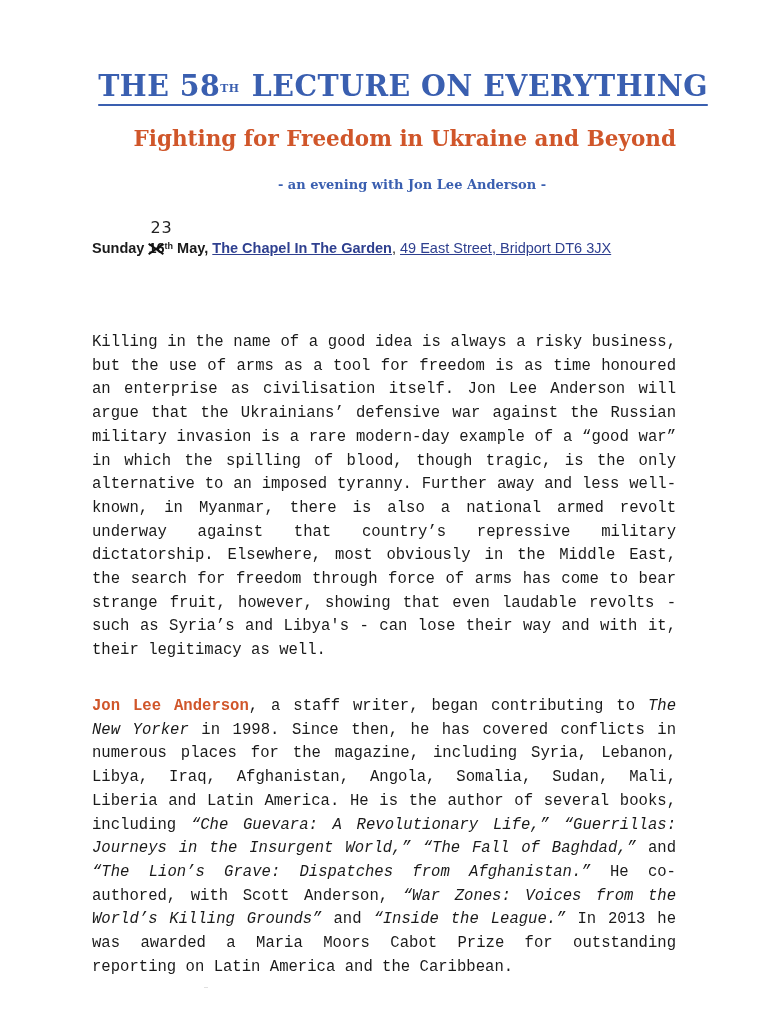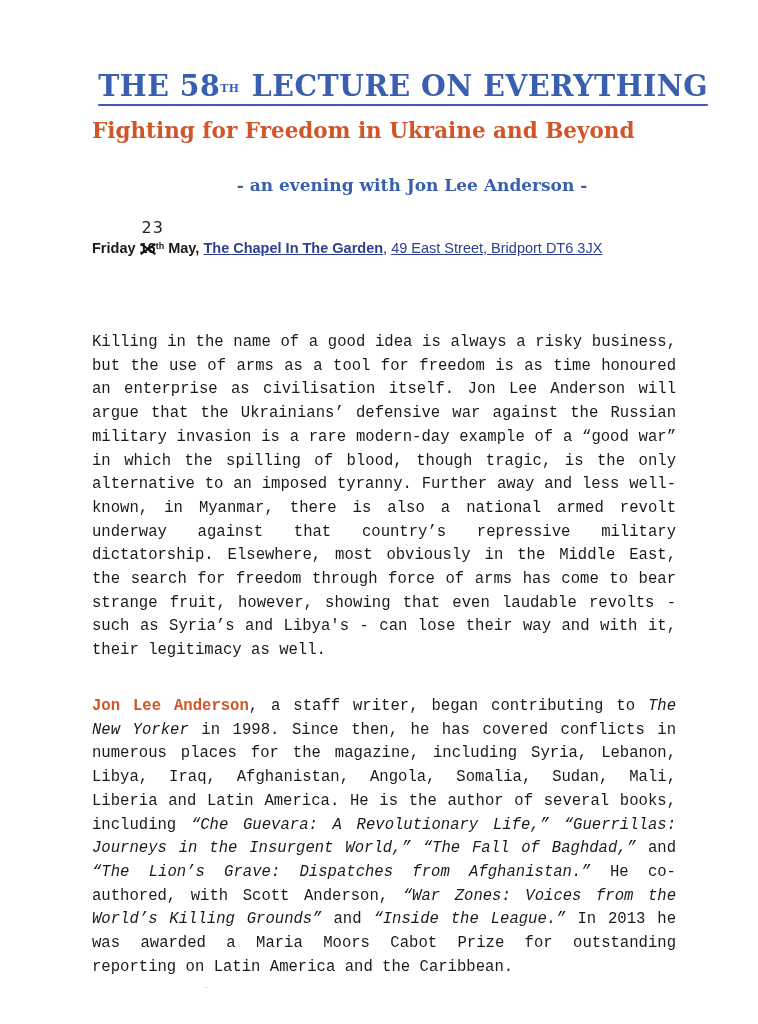--- a/index.html
+++ b/index.html
@@ -46,39 +46,39 @@
     .title sup {
       font-size: 11px;
       vertical-align: top;
       position: relative;
       top: 3px;
       margin-right: 2px;
     }
     .subtitle {
       position: absolute;
       left: 92px;
-      top: 114px;
+      top: 122px;
       width: 584px;
-      text-align: left;
+      text-align: right;
       font-family: "DejaVu Serif", serif;
       font-weight: bold;
       font-size: 21.5px;
       color: #d0562a;
       white-space: nowrap;
       line-height: 34px;
     }
     .tagline {
       position: absolute;
       left: 120px;
       top: 170px;
       width: 584px;
       text-align: center;
       font-family: "DejaVu Serif", serif;
       font-weight: bold;
-      font-size: 17px;
+      font-size: 13px;
       color: #3a5fb0;
       white-space: nowrap;
       line-height: 30px;
     }
     .details {
       position: absolute;
       left: 92px;
       top: 236px;
       width: 600px;
       font-family: "Liberation Sans", sans-serif;
@@ -170,21 +170,21 @@
   <div class="title">
     <span class="title-inner"><span>THE 58</span><sup>TH</sup><span> LECTURE ON EVERYTHING</span></span>
   </div>
 
   <div class="subtitle">Fighting for Freedom in Ukraine and Beyond</div>
 
   <div class="tagline">- an evening with Jon Lee Anderson -</div>
 
   <div class="details">
     <div class="line">
-      <span class="bold">Friday </span><span class="date-wrap"><span class="handwritten">23</span><span class="crossed">16</span></span><sup class="ord">th</sup><span class="bold"> May,</span>
+      <span class="bold">Sunday </span><span class="date-wrap"><span class="handwritten">23</span><span class="crossed">16</span></span><sup class="ord">th</sup><span class="bold"> May,</span>
       <a class="bold">The Chapel In The Garden</a><span>, </span><a>49 East Street, Bridport DT6 3JX</a>
     </div>
   </div>
 
   <div class="para para1">Killing in the name of a good idea is always a risky business, but the use of arms as a tool for freedom is as time honoured an enterprise as civilisation itself. Jon Lee Anderson will argue that the Ukrainians’ defensive war against the Russian military invasion is a rare modern-day example of a “good war” in which the spilling of blood, though tragic, is the only alternative to an imposed tyranny. Further away and less well-known, in Myanmar, there is also a national armed revolt underway against that country’s repressive military dictatorship. Elsewhere, most obviously in the Middle East, the search for freedom through force of arms has come to bear strange fruit, however, showing that even laudable revolts - such as Syria’s and Libya's - can lose their way and with it, their legitimacy as well.</div>
 
   <div class="para para2"><span class="name">Jon Lee Anderson</span><span>, a staff writer, began contributing to </span><i>The New Yorker</i><span> in 1998. Since then, he has covered conflicts in numerous places for the magazine, including Syria, Lebanon, Libya, Iraq, Afghanistan, Angola, Somalia, Sudan, Mali, Liberia and Latin America. He is the author of several books, including </span><i>“Che Guevara: A Revolutionary Life,” “Guerrillas: Journeys in the Insurgent World,” “The Fall of Baghdad,”</i><span> and </span><i>“The Lion’s Grave: Dispatches from Afghanistan.”</i><span> He co-authored, with Scott Anderson, </span><i>“War Zones: Voices from the World’s Killing Grounds”</i><span> and </span><i>“Inside the League.”</i><span> In 2013 he was awarded a Maria Moors Cabot Prize for outstanding reporting on Latin America and the Caribbean.</span></div>
 
   <div class="dot-mark"></div>
 </div>

